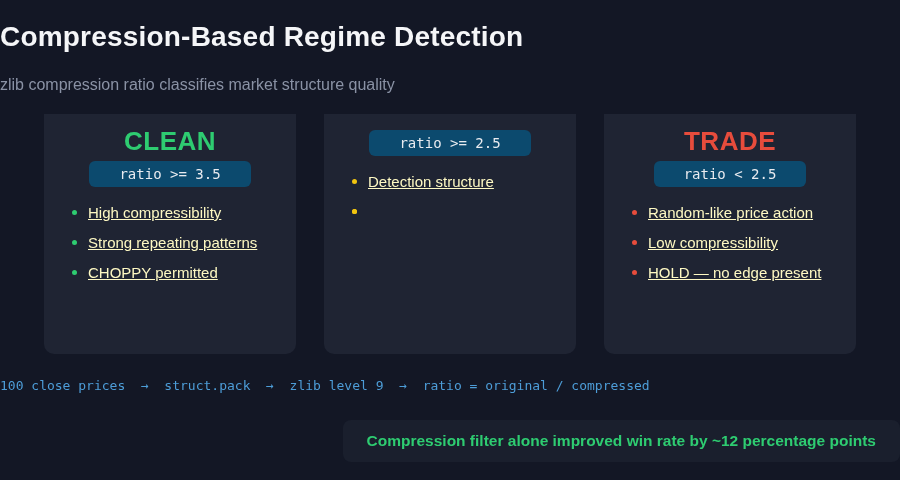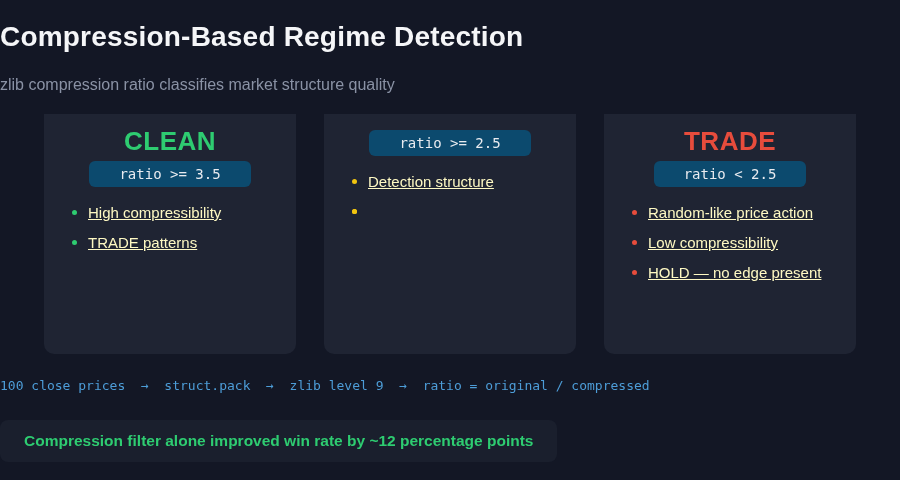--- a/index.html
+++ b/index.html
@@ -105,21 +105,21 @@
     font-size: 13px;
     white-space: pre;
   }
 
   
   .footer {
     position: absolute;
     top: 420px;
     left: 0;
     width: 100%;
-    text-align: left;
+    text-align: right;
   }
   .footer-box {
     display: inline-block;
     background: #1a1f2d;
     border-radius: 8px;
     padding: 12px 24px;
     font-size: 15.5px;
     font-weight: bold;
   }
 </style>
@@ -135,21 +135,22 @@
 
   <div class="cards">
 
     <div class="card" style="--accent: #2ecc71;">
       <div class="card-bar"></div>
       <div class="card-body">
         <div class="card-title">CLEAN</div>
         <div class="card-badge">ratio &gt;= 3.5</div>
         <ul class="card-bullets">
           <li><span class="bullet-dot"></span><span>High compressibility</span></li>
-          <li><span class="bullet-dot"></span><span>TRADE patterns</span></li>
+          <li><span class="bullet-dot"></span><span>Strong repeating patterns</span></li>
+          <li><span class="bullet-dot"></span><span>CHOPPY permitted</span></li>
         </ul>
       </div>
     </div>
 
     <div class="card" style="--accent: #f1c40f;">
       <div class="card-bar"></div>
       <div class="card-body">
         <div class="card-badge">ratio &gt;= 2.5</div>
         <ul class="card-bullets">
           <li><span class="bullet-dot"></span><span>Detection structure</span></li>

